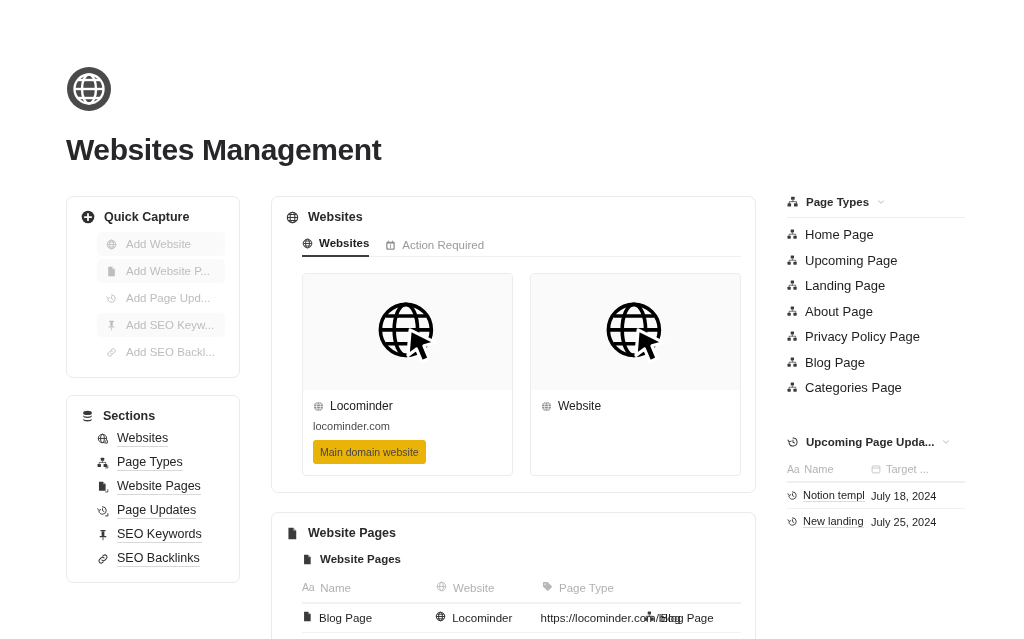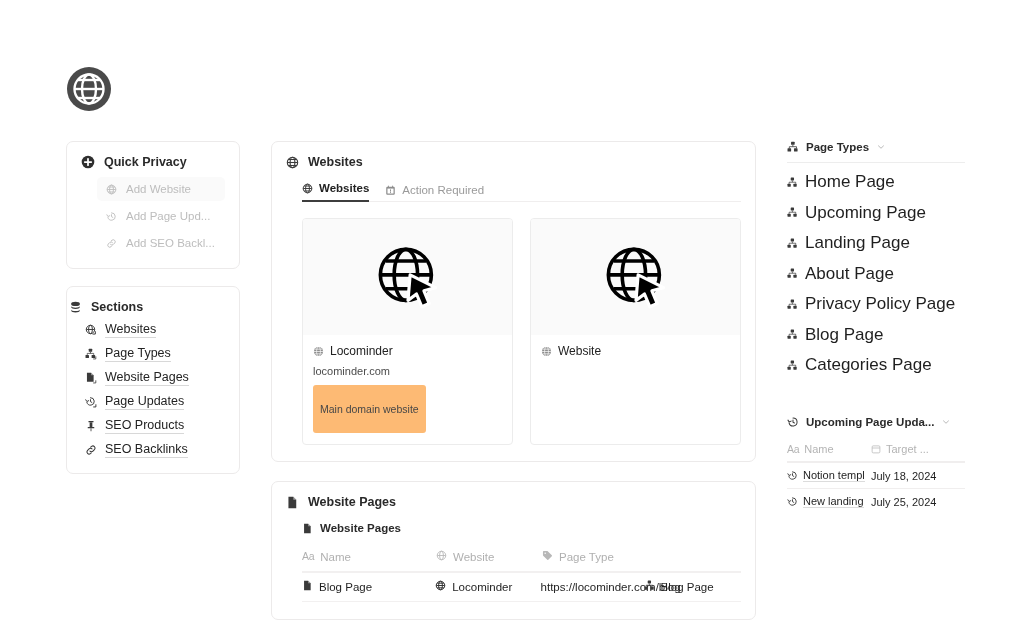--- a/index.html
+++ b/index.html
@@ -41,21 +41,21 @@
   .qc-list { margin-top: 8px; display: flex; flex-direction: column; gap: 3px; }
   .qc-item {
     display: flex; align-items: center; gap: 9px;
     padding: 6px 9px; border-radius: 5px;
     background: #fafafa; font-size: 11.5px; color: #bdbdbd;
     white-space: nowrap; overflow: hidden; margin-left: 16px;
   }
   .qc-item.alt { background: #fff; }
 
   
-  .sec { padding: 13px 14px 15px 2px; margin-top: 17px; }
+  .sec { padding: 13px 14px 15px 14px; margin-top: 17px; }
   .sec-list { margin-top: 8px; display: flex; flex-direction: column; gap: 8px; }
   .sec-item {
     display: flex; align-items: center; gap: 8px;
     font-size: 12.5px; color: #232323; margin-left: 16px;
   }
   .sec-item .lbl {
     border-bottom: 1px solid #d8d8d8; padding-bottom: 1px;
   }
 
   
@@ -69,22 +69,22 @@
 
   .gallery { display: flex; gap: 17px; margin: 16px 0 0 16px; }
   .gcard { width: 216px; border: 1px solid #ececec; border-radius: 4px;
            overflow: hidden; background: #fff; }
   .gcard-img { height: 116px; background: #fafafa;
                display: flex; align-items: center; justify-content: center; }
   .gcard-body { padding: 9px 10px 11px 10px; }
   .gcard-title { display: flex; align-items: center; gap: 6px;
                  font-size: 12px; color: #222; }
   .gcard-url { font-size: 11px; color: #4b4b4b; margin-top: 7px; }
-  .tag { display: inline-block; margin-top: 8px; padding: 18px 7px;
-         background: #fdba74; border-radius: 3px;
+  .tag { display: inline-block; margin-top: 8px; padding: 6px 7px;
+         background: #eab308; border-radius: 3px;
          font-size: 10.5px; color: #474747; }
   .gcard.empty .gcard-body { min-height: 58px; }
 
   
   .wp { padding: 13px 14px 0 14px; margin-top: 19px; min-height: 130px; }
   .wp-sub { display: flex; align-items: center; gap: 7px;
             margin: 13px 0 0 16px; font-size: 11.5px;
             color: #2a2a2a; font-weight: bold; }
   .table { margin: 11px 0 0 16px; }
   .trow { display: flex; border-top: 1px solid #f2f0f0; }
@@ -98,21 +98,21 @@
   .trow.blank { height: 18px; }
   .aa { font-size: 10.5px; letter-spacing: -0.3px; }
 
   
   .r-head { display: flex; align-items: center; gap: 7px;
             font-size: 11.5px; font-weight: bold; color: #2b2b2b;
             padding-bottom: 9px; }
   .r-divider { border-top: 1px solid #ededed; }
   .r-list { margin-top: 9px; display: flex; flex-direction: column; gap: 10.5px; }
   .r-item { display: flex; align-items: center; gap: 7px;
-            font-size: 17px; color: #1f1f1f; }
+            font-size: 13px; color: #1f1f1f; }
   .r-block2 { margin-top: 41px; }
   .mini-table { margin-top: 0; }
   .mrow { display: flex; align-items: center; border-top: 1px solid #f0eeee; }
   .mrow.mhead { border-top: none; border-bottom: 1px solid #f0eeee; }
   .mcell { padding: 6px 0; font-size: 11px; display: flex;
            align-items: center; gap: 5px; white-space: nowrap; overflow: hidden; }
   .mrow.mhead .mcell { color: #b4b4b4; }
   .m1 { width: 84px; } .m2 { width: 94px; }
   .mname { border-bottom: 1px solid #dcdcdc; }
 
@@ -132,64 +132,85 @@
         <circle cx="23" cy="23" r="22" fill="#4a4a4a"></circle>
         <g stroke="#ffffff" stroke-width="2.4" fill="none">
           <circle cx="23" cy="23" r="14.5"></circle>
           <ellipse cx="23" cy="23" rx="7" ry="14.5"></ellipse>
           <line x1="8.5" y1="23" x2="37.5" y2="23"></line>
           <line x1="11.5" y1="14" x2="34.5" y2="14"></line>
           <line x1="11.5" y1="32" x2="34.5" y2="32"></line>
         </g>
       </svg>
     </span>
+    <div class="page-title">Websites Management</div>
   </div>
 
   <div class="body">
 
     <div class="col-left">
 
       <div class="panel qc">
         <div class="panel-head">
           <span>
             <svg viewBox="0 0 16 16" width="14" height="14">
               <circle cx="8" cy="8" r="7.2" fill="#2f2f2f"></circle>
               <path d="M8 4.3v7.4M4.3 8h7.4" stroke="#fff" stroke-width="2" stroke-linecap="round"></path>
             </svg>
           </span>
-          <span class="panel-head-title">Quick Privacy</span>
+          <span class="panel-head-title">Quick Capture</span>
         </div>
         <div class="qc-list">
 
           <div class="qc-item">
             <span class="ico-grey">
               <svg viewBox="0 0 16 16" width="11" height="11" fill="none" stroke="currentColor" stroke-width="1.3">
                 <circle cx="8" cy="8" r="6.3"></circle>
                   <ellipse cx="8" cy="8" rx="2.9" ry="6.3"></ellipse>
                 <line x1="1.7" y1="8" x2="14.3" y2="8"></line>
                   <line x1="3" y1="4.4" x2="13" y2="4.4"></line>
                   <line x1="3" y1="11.6" x2="13" y2="11.6"></line>
               </svg>
             </span>
             <span>Add Website</span>
           </div>
 
 
+          <div class="qc-item">
+            <span class="ico-grey">
+              <svg viewBox="0 0 16 16" width="11" height="11" fill="currentColor">
+                <path d="M3.2 1h6l3.6 3.6V15H3.2z"></path>
+                <path d="M9.2 1v3.6h3.6" fill="#fff" opacity="0.55"></path>
+              </svg>
+            </span>
+            <span>Add Website P...</span>
+          </div>
 
           <div class="qc-item alt">
             <span class="ico-grey">
               <svg viewBox="0 0 16 16" width="11" height="11" fill="none" stroke="currentColor" stroke-width="1.3" stroke-linecap="round">
                 <path d="M8 2.6a5.4 5.4 0 1 1-5.2 6.8"></path>
                 <path d="M1.3 5.5l1.6 2.6 2.6-1.3"></path>
                 <path d="M8 5.4V8.2l1.9 1.1"></path>
               </svg>
             </span>
             <span>Add Page Upd...</span>
           </div>
 
+          <div class="qc-item">
+            <span class="ico-grey">
+              <svg viewBox="0 0 16 16" width="11" height="11" fill="currentColor">
+                <rect x="4.6" y="1.2" width="6.8" height="1.9" rx="0.5"></rect>
+                <rect x="6.2" y="3.1" width="3.6" height="6.2"></rect>
+                <rect x="3.6" y="9.3" width="8.8" height="1.7" rx="0.5"></rect>
+                <rect x="7.45" y="11" width="1.1" height="4"></rect>
+              </svg>
+            </span>
+            <span>Add SEO Keyw...</span>
+          </div>
 
           <div class="qc-item alt">
             <span class="ico-grey">
               <svg viewBox="0 0 16 16" width="11" height="11" fill="none" stroke="currentColor" stroke-width="1.4" stroke-linecap="round">
                 <path d="M6.6 9.4a2.8 2.8 0 0 0 4 0l2.2-2.2a2.85 2.85 0 0 0-4-4L7.6 4.3"></path>
                 <path d="M9.4 6.6a2.8 2.8 0 0 0-4 0L3.2 8.8a2.85 2.85 0 0 0 4 4l1.1-1.1"></path>
               </svg>
             </span>
             <span>Add SEO Backl...</span>
           </div>
@@ -261,21 +282,21 @@
 
           <div class="sec-item">
             <span class="ico-dark">
               <svg viewBox="0 0 16 16" width="12" height="12" fill="currentColor">
                 <rect x="4.6" y="1.2" width="6.8" height="1.9" rx="0.5"></rect>
                 <rect x="6.2" y="3.1" width="3.6" height="6.2"></rect>
                 <rect x="3.6" y="9.3" width="8.8" height="1.7" rx="0.5"></rect>
                 <rect x="7.45" y="11" width="1.1" height="4"></rect>
               </svg>
             </span>
-            <span class="lbl">SEO Products</span>
+            <span class="lbl">SEO Keywords</span>
           </div>
 
           <div class="sec-item">
             <span class="ico-dark">
               <svg viewBox="0 0 16 16" width="12" height="12" fill="none" stroke="currentColor" stroke-width="1.4" stroke-linecap="round">
                 <path d="M6.6 9.4a2.8 2.8 0 0 0 4 0l2.2-2.2a2.85 2.85 0 0 0-4-4L7.6 4.3"></path>
                 <path d="M9.4 6.6a2.8 2.8 0 0 0-4 0L3.2 8.8a2.85 2.85 0 0 0 4 4l1.1-1.1"></path>
               </svg>
             </span>
             <span class="lbl">SEO Backlinks</span>

